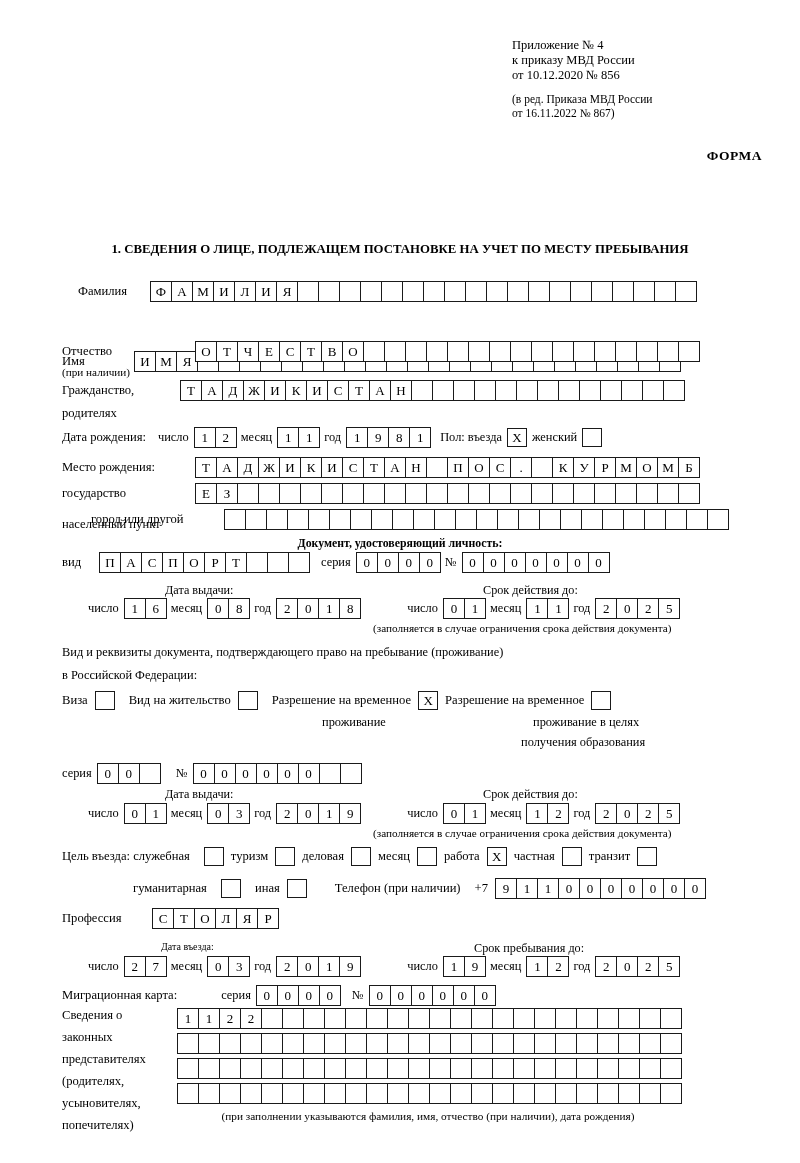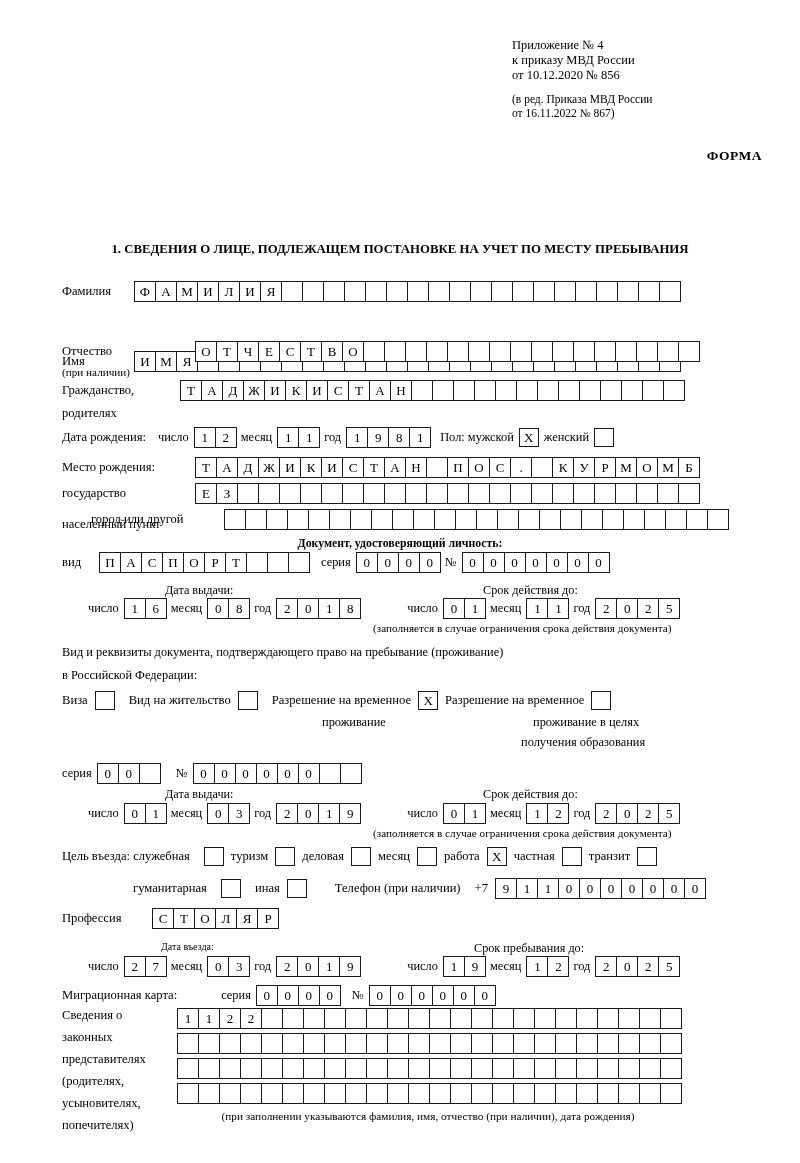--- a/index.html
+++ b/index.html
@@ -118,21 +118,21 @@
       <div>(в ред. Приказа МВД России</div>
       <div>от 16.11.2022 № 867)</div>
     </div>
   </div>
   <div class="forma">ФОРМА</div>
 
 
   <div class="section-title">1. СВЕДЕНИЯ О ЛИЦЕ, ПОДЛЕЖАЩЕМ ПОСТАНОВКЕ НА УЧЕТ ПО МЕСТУ ПРЕБЫВАНИЯ</div>
 
   <div class="row" style="top:281px; left:62px;">
-    <span class="lbl" style="width:72px;">Фамилия</span>
+    <span class="lbl" style="width:72px;margin-left:16px;">Фамилия</span>
     <span class="boxes" id="surname-boxes">
         <span class="bx">Ф</span>
         <span class="bx">А</span>
         <span class="bx">М</span>
         <span class="bx">И</span>
         <span class="bx">Л</span>
         <span class="bx">И</span>
         <span class="bx">Я</span>
         <span class="bx"></span>
         <span class="bx"></span>
@@ -262,21 +262,21 @@
         <span class="bx">1</span>
         <span class="bx">1</span>
       </span>
     <span class="mini-label">год</span>
     <span class="boxes" id="birth-year">
         <span class="bx">1</span>
         <span class="bx">9</span>
         <span class="bx">8</span>
         <span class="bx">1</span>
       </span>
-    <span class="mini-label" style="padding-left:10px;">Пол: мужской</span>
+    <span class="mini-label" style="padding-left:10px;">Пол: въезда</span>
     <span class="boxes" id="sex-male">
         <span class="bx chk">Х</span>
       </span>
     <span class="mini-label">женский</span>
     <span class="boxes" id="sex-female">
         <span class="bx chk"></span>
       </span>
   </div>
 
   <div class="row" style="top:457px; left:62px;">

